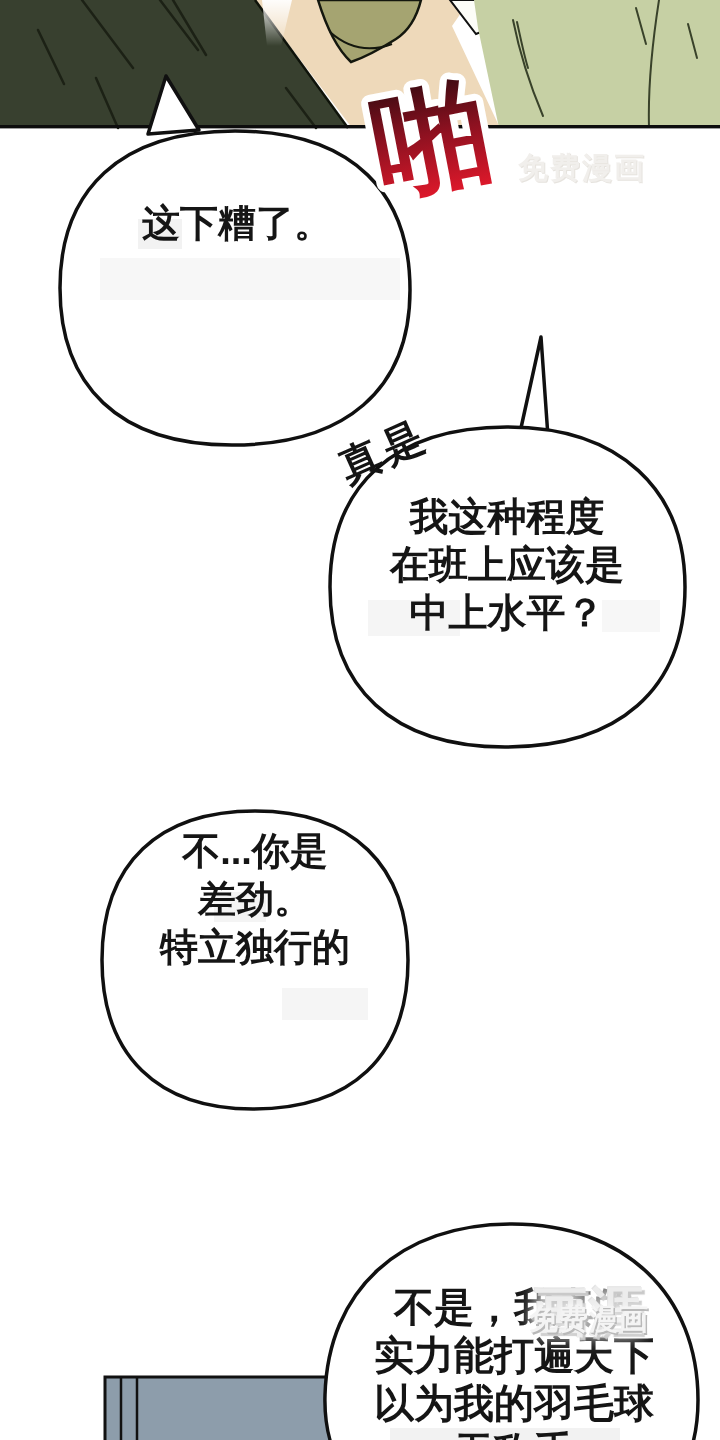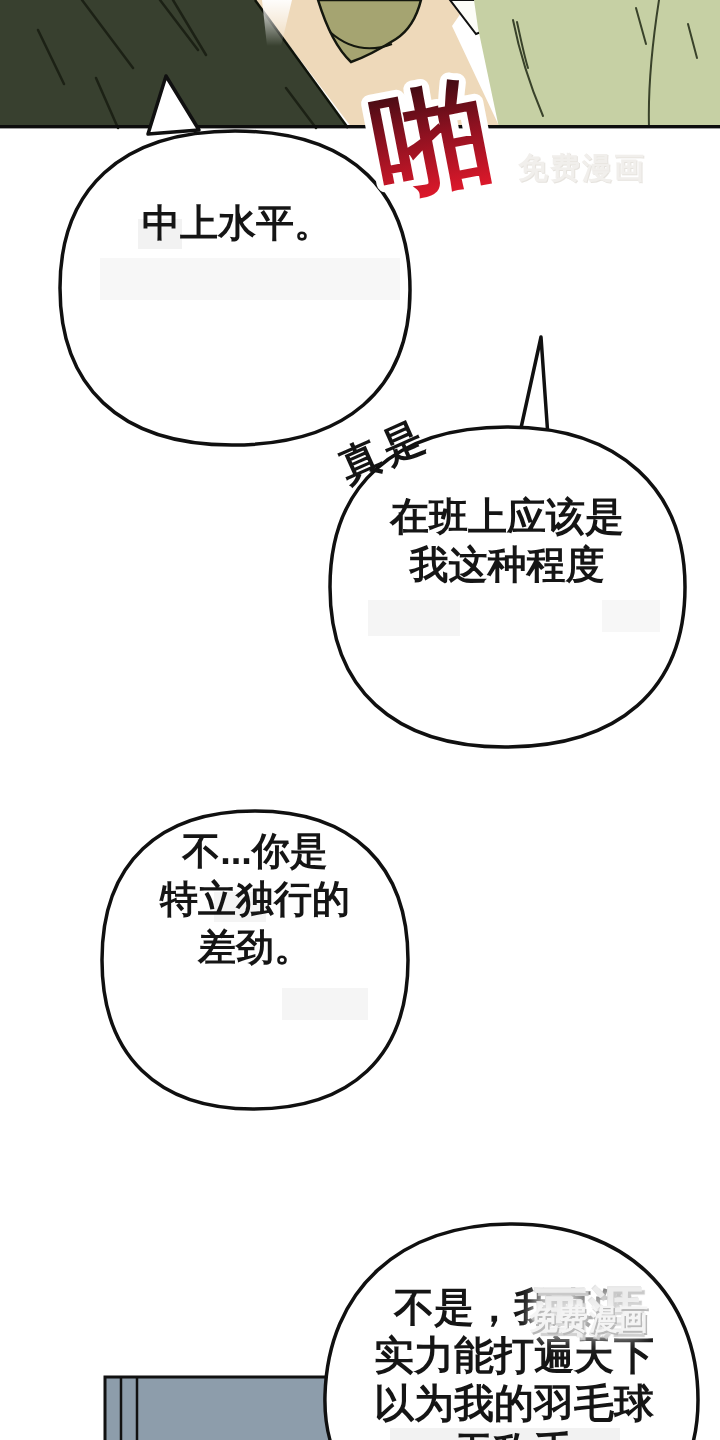--- a/index.html
+++ b/index.html
@@ -118,34 +118,35 @@
 
   <div class="ghost" style="left:100px;top:258px;width:300px;height:42px;opacity:.03;"></div>
   <div class="ghost" style="left:138px;top:219px;width:44px;height:30px;opacity:.05;"></div>
   <div class="ghost" style="left:368px;top:600px;width:92px;height:36px;opacity:.04;"></div>
   <div class="ghost" style="left:602px;top:600px;width:58px;height:32px;opacity:.03;"></div>
   <div class="ghost" style="left:214px;top:892px;width:52px;height:30px;opacity:.045;"></div>
   <div class="ghost" style="left:282px;top:988px;width:86px;height:32px;opacity:.04;"></div>
   <div class="ghost" style="left:390px;top:1428px;width:230px;height:12px;opacity:.05;"></div>
 
   <div class="speech b1">
-    <div>中上水平。</div>
+    <div>这下糟了。</div>
   </div>
 
   <div class="note">真是</div>
 
   <div class="speech b2">
+    <div>我这种程度</div>
     <div>在班上应该是</div>
-    <div>我这种程度</div>
+    <div>中上水平？</div>
   </div>
 
   <div class="speech b3">
     <div>不...你是</div>
+    <div>差劲。</div>
     <div>特立独行的</div>
-    <div>差劲。</div>
   </div>
 
   <div class="speech b4">
     <div>不是，我真的</div>
     <div>实力能打遍天下</div>
     <div>以为我的羽毛球</div>
     <div>无敌手</div>
   </div>
 
   <div class="wm-top">免费漫画</div>

